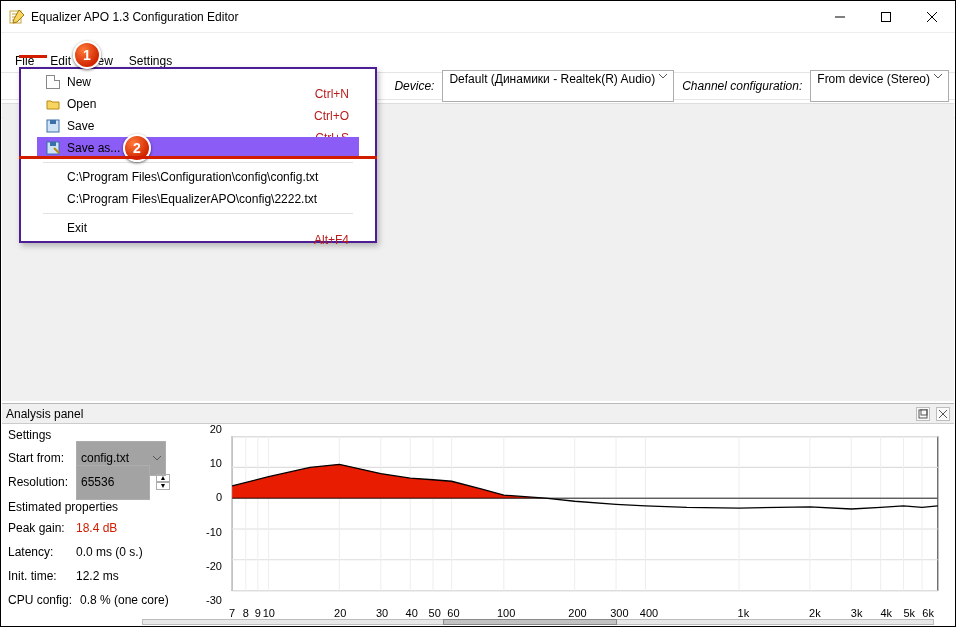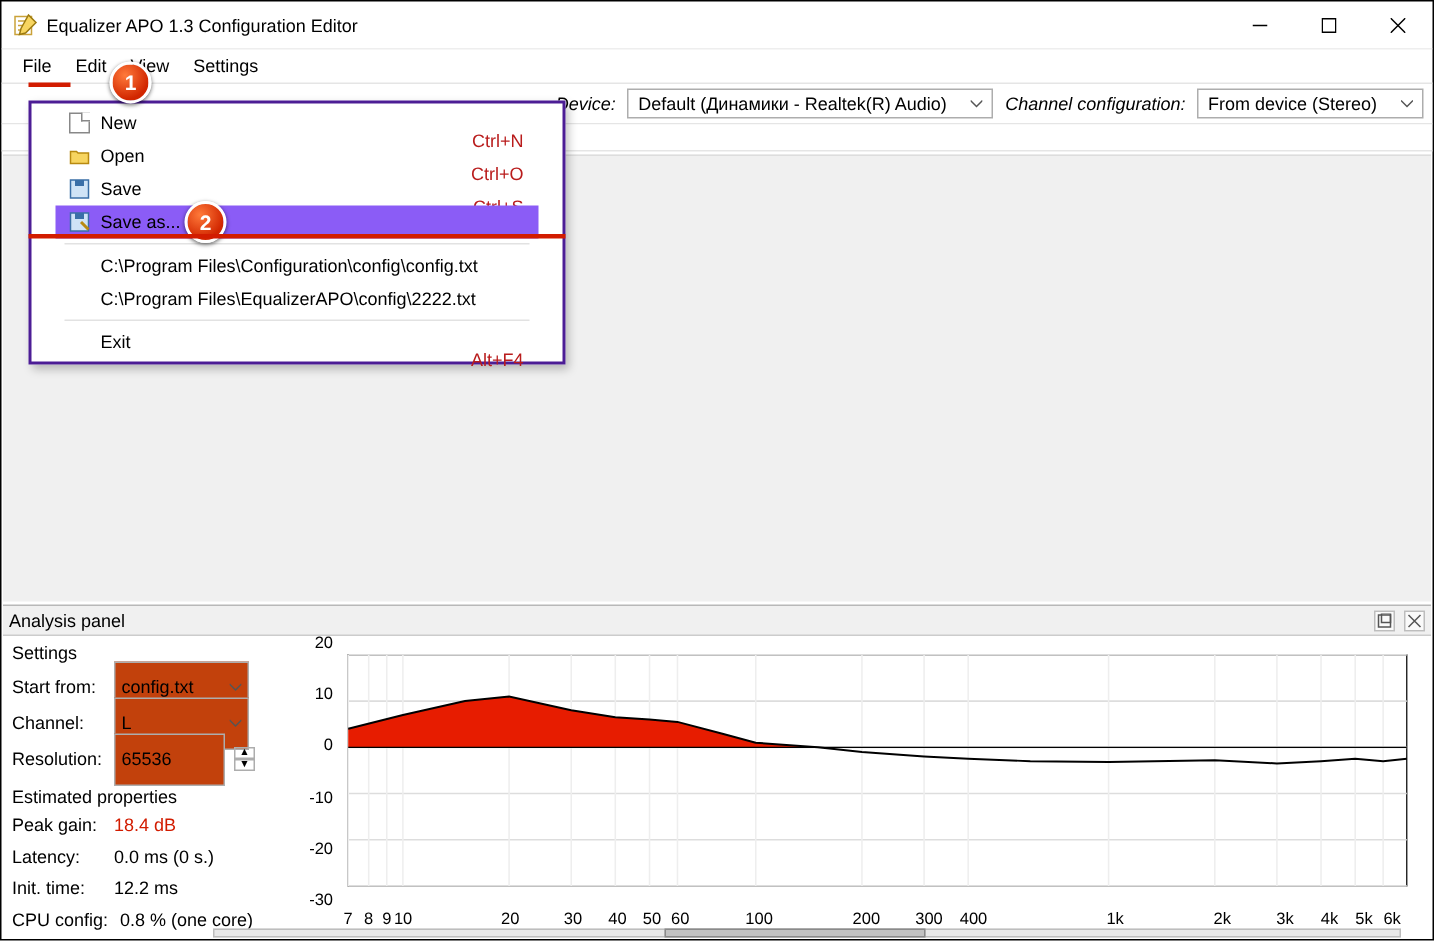--- a/index.html
+++ b/index.html
@@ -8,28 +8,28 @@
   
   .titlebar { height: 32px; display: flex; align-items: center; padding: 0 0 0 8px; border-bottom: 1px solid #eee; }
   .titlebar .app-icon { width: 16px; height: 16px; margin-right: 6px; position:relative; }
   .app-icon svg { width:16px; height:16px; }
   .titlebar .title { font-size: 12px; }
   .win-controls { margin-left: auto; display: flex; }
   .win-btn { width: 46px; height: 32px; display: flex; align-items: center; justify-content: center; }
   .win-btn svg { width: 10px; height: 10px; }
 
   
-  .menubar { height: 22px; display: flex; align-items: center; padding: 0 6px; }
+  .menubar { height: 22px; display: flex; align-items: center; padding: 0 6px; margin-top: 17px; }
   .menubar .item { padding: 2px 8px; }
 
   
   .toolbar { height: 28px; border-top: 1px solid #e5e5e5; border-bottom: 1px solid #e5e5e5; display: flex; align-items: center; padding: 0 6px; gap: 8px; background:#fff;}
   .toolbar .spacer { flex: 1; }
   .tlabel { font-size: 12px; font-style: italic; }
-  .dropdown { display: inline-flex; align-items: center; gap: 16px; border: 1px solid #adadad; padding: 1px 6px; background: #fff; height: 20px; }
+  .dropdown { display: inline-flex; align-items: flex-start; gap: 4px; border: 1px solid #adadad; padding: 1px 6px; background: #fff; height: 32px; }
   .chev { width: 8px; height: 8px; }
 
   
   .substrip { height: 18px; border-bottom: 1px solid #e5e5e5; background:#fff;}
 
   
   .file-menu { position: absolute; left: 18px; top: 66px; width: 358px; background: #fff; border: 2px solid #4c1d95; box-shadow: 2px 3px 6px rgba(0,0,0,0.25); z-index: 10; padding: 2px 16px; }
   .file-menu .row { display: flex; align-items: center; height: 22px; padding: 0 10px 0 6px; position: relative; }
   .file-menu .row.hl { background: #8b5cf6; }
   .file-menu .icon { width: 20px; display:flex; align-items:center; justify-content:center; }
@@ -47,21 +47,21 @@
   
   .analysis { position:absolute; left:1px; right:1px; bottom:1px; top:402px; border-top:1px solid #b8b8b8; background:#fff; }
   .analysis-title { height: 20px; background:#f0f0f0; border-bottom:1px solid #ccc; display:flex; align-items:center; padding:0 4px; gap:6px;}
   .analysis-title .t { flex:1; }
   .pin, .closex { width:14px; height:14px; display:flex; align-items:center; justify-content:center; border:1px solid #bdbdbd; background:#fafafa;}
   .analysis-body { display:flex; height: calc(100% - 20px); }
   .analysis-left { width: 190px; padding: 4px 6px; display:flex; flex-direction:column; gap:4px;}
   .analysis-left .hdr { margin-bottom:2px; }
   .frow { display:flex; align-items:center; gap:6px; height:20px;}
   .frow label { width: 62px; }
-  .input { border:1px solid #adadad; height:35px; background:#c2410c; padding:0 4px; display:flex; align-items:center; justify-content:space-between; }
+  .input { border:1px solid #adadad; height:35px; background:#a3a3a3; padding:0 4px; display:flex; align-items:center; justify-content:space-between; }
   .input.sm { width: 90px; }
   .spin { display:flex; flex-direction:column; }
   .spin div{ width:14px; height:8px; border:1px solid #adadad; font-size:7px; line-height:6px; text-align:center;}
   .est-hdr { margin-top:4px; }
   .val-red { color:#d21c00; }
 
   .chart { flex:1; position:relative; padding: 6px 10px 8px 34px; }
   .chart svg { width:100%; height:100%; }
   .ytick { position:absolute; left:2px; width:28px; text-align:right; font-size:11px; color:#000;}
   .xtick { position:absolute; bottom:6px; font-size:11px; transform:translateX(-50%);}
@@ -207,29 +207,20 @@
         </svg>
       </span>
   </div>
   <div class="analysis-body">
     <div class="analysis-left">
       <div class="hdr">Settings</div>
       <div class="frow">
         <label>Start from:</label>
         <span class="input sm">
           <span>config.txt</span>
-          <svg class="chev" viewBox="0 0 8 8">
-              <path d="M0 2l4 4 4-4" fill="none" stroke="#555"></path>
-            </svg>
-        </span>
-      </div>
-      <div class="frow">
-        <label>Channel:</label>
-        <span class="input sm">
-          <span>L</span>
           <svg class="chev" viewBox="0 0 8 8">
               <path d="M0 2l4 4 4-4" fill="none" stroke="#555"></path>
             </svg>
         </span>
       </div>
       <div class="frow">
         <label>Resolution:</label>
         <span class="input" style="width:74px">
           <span>65536</span>
         </span>

